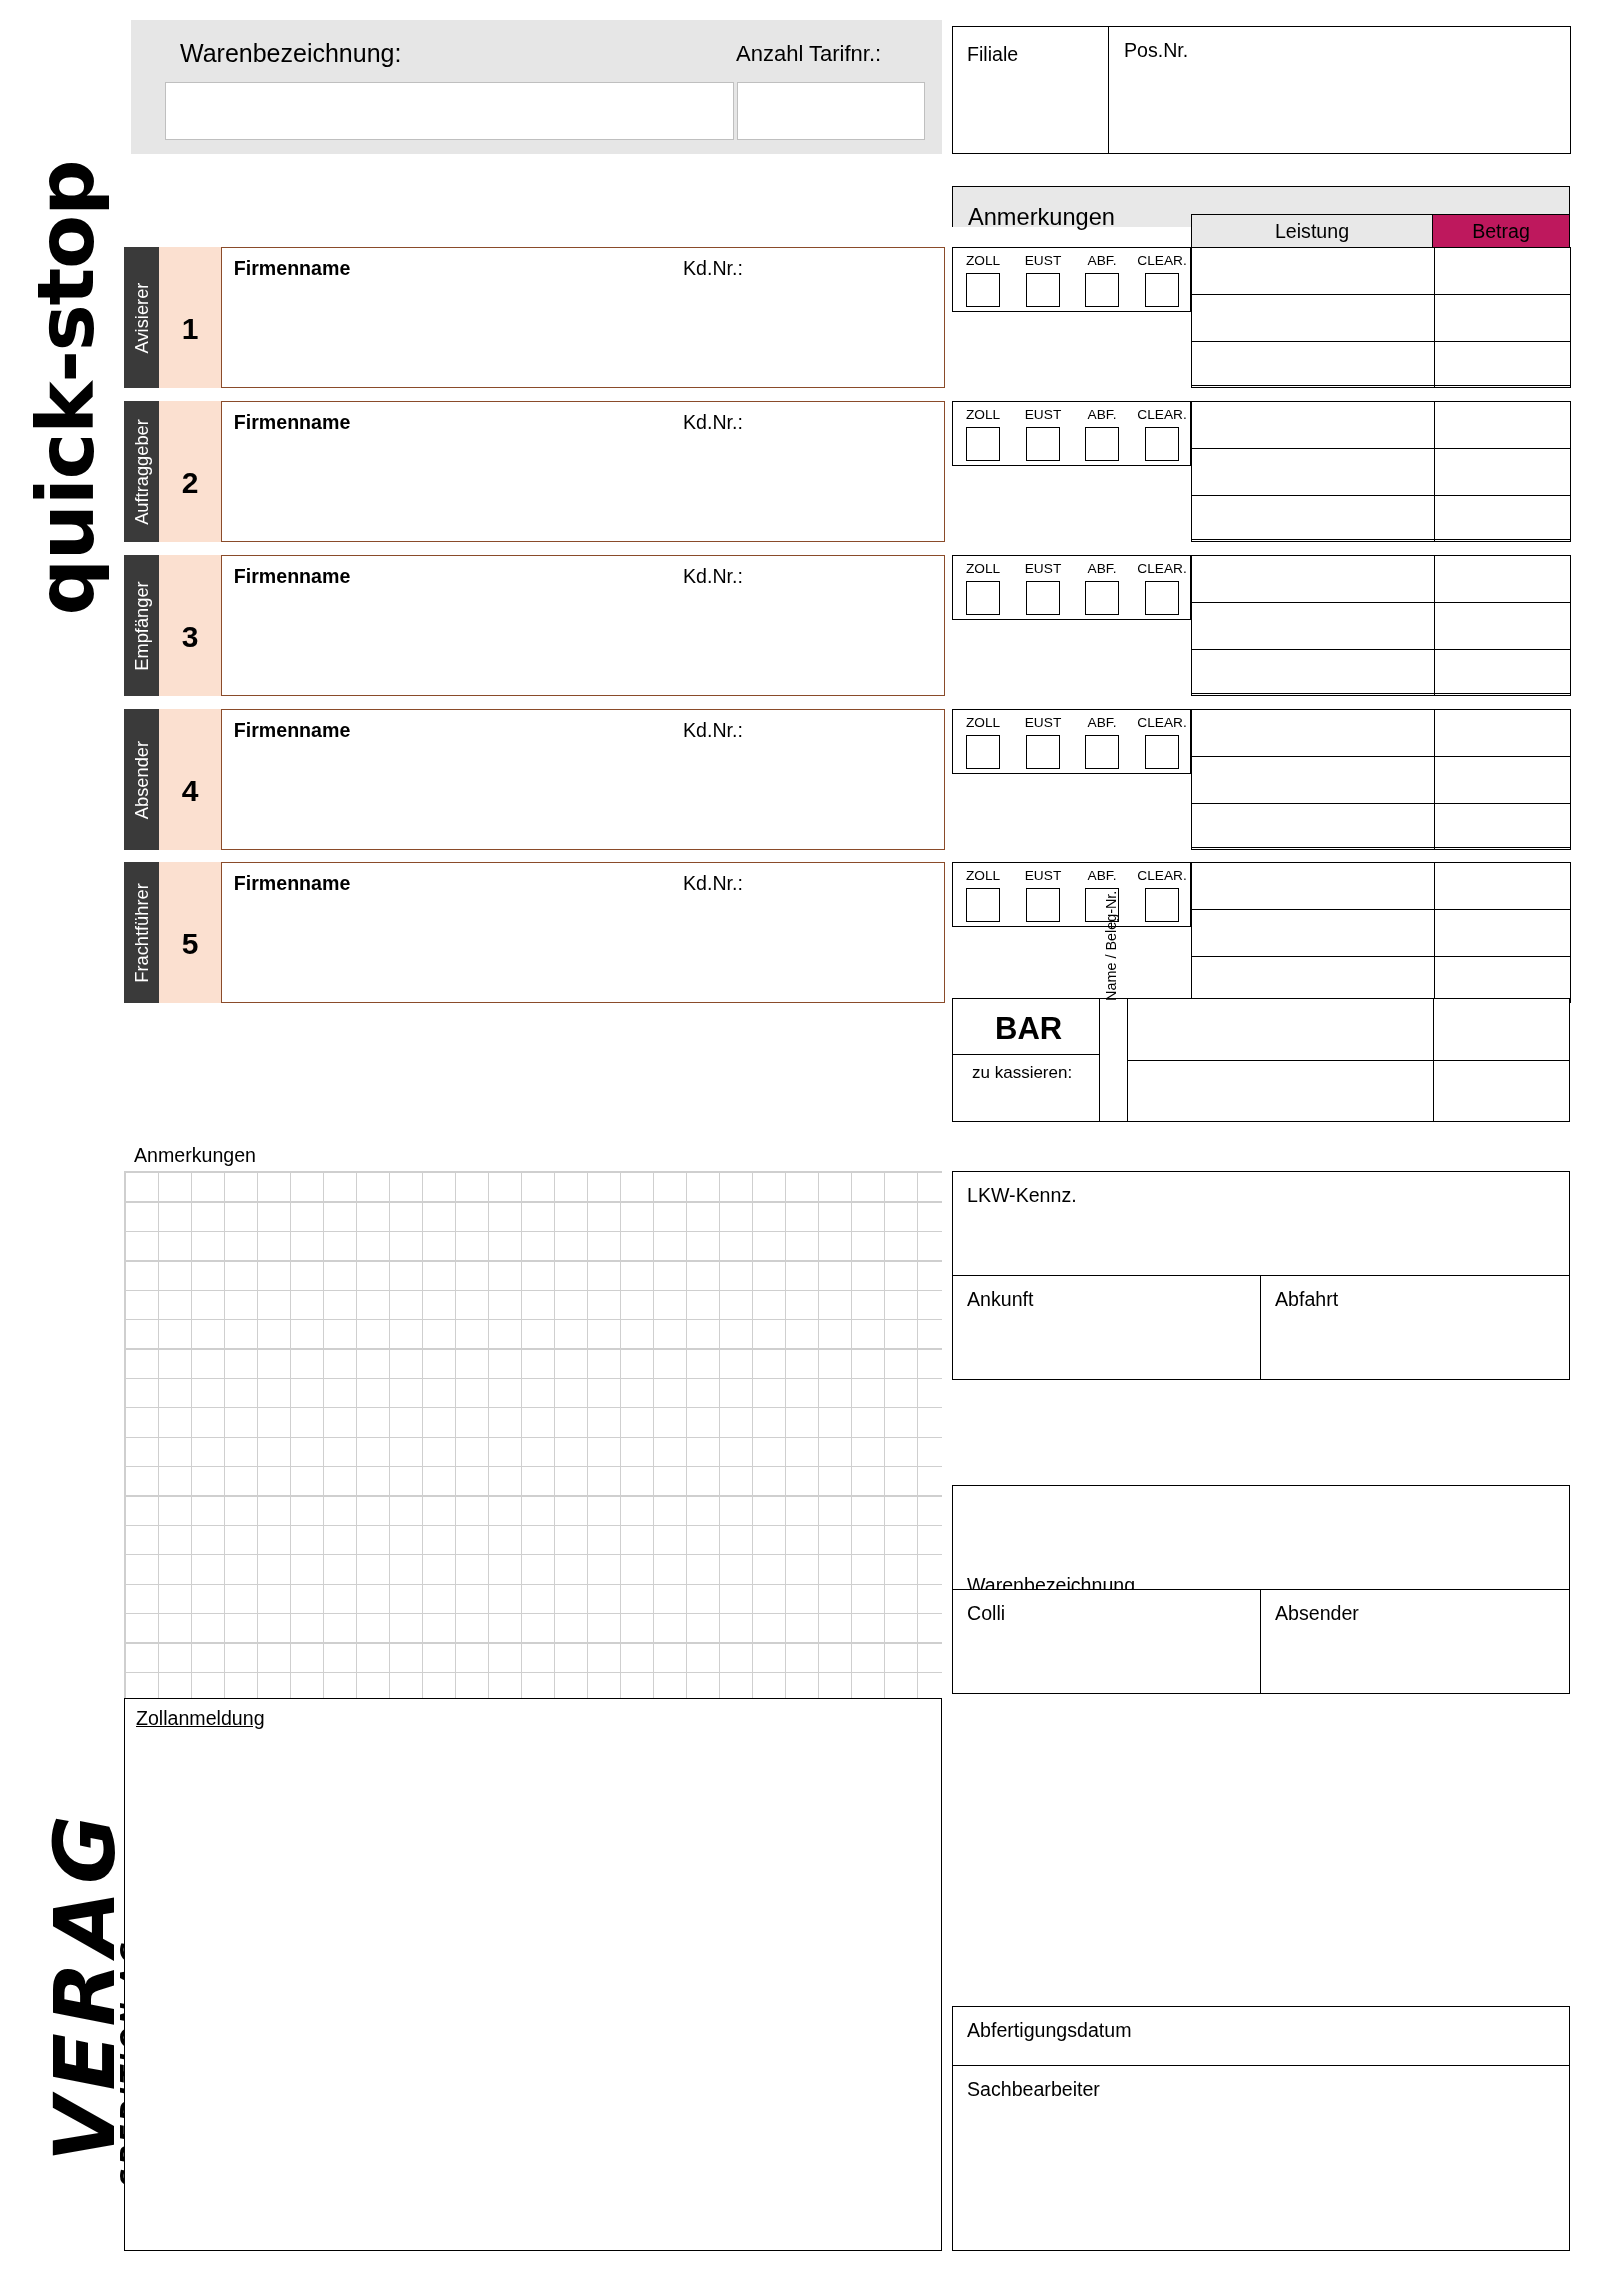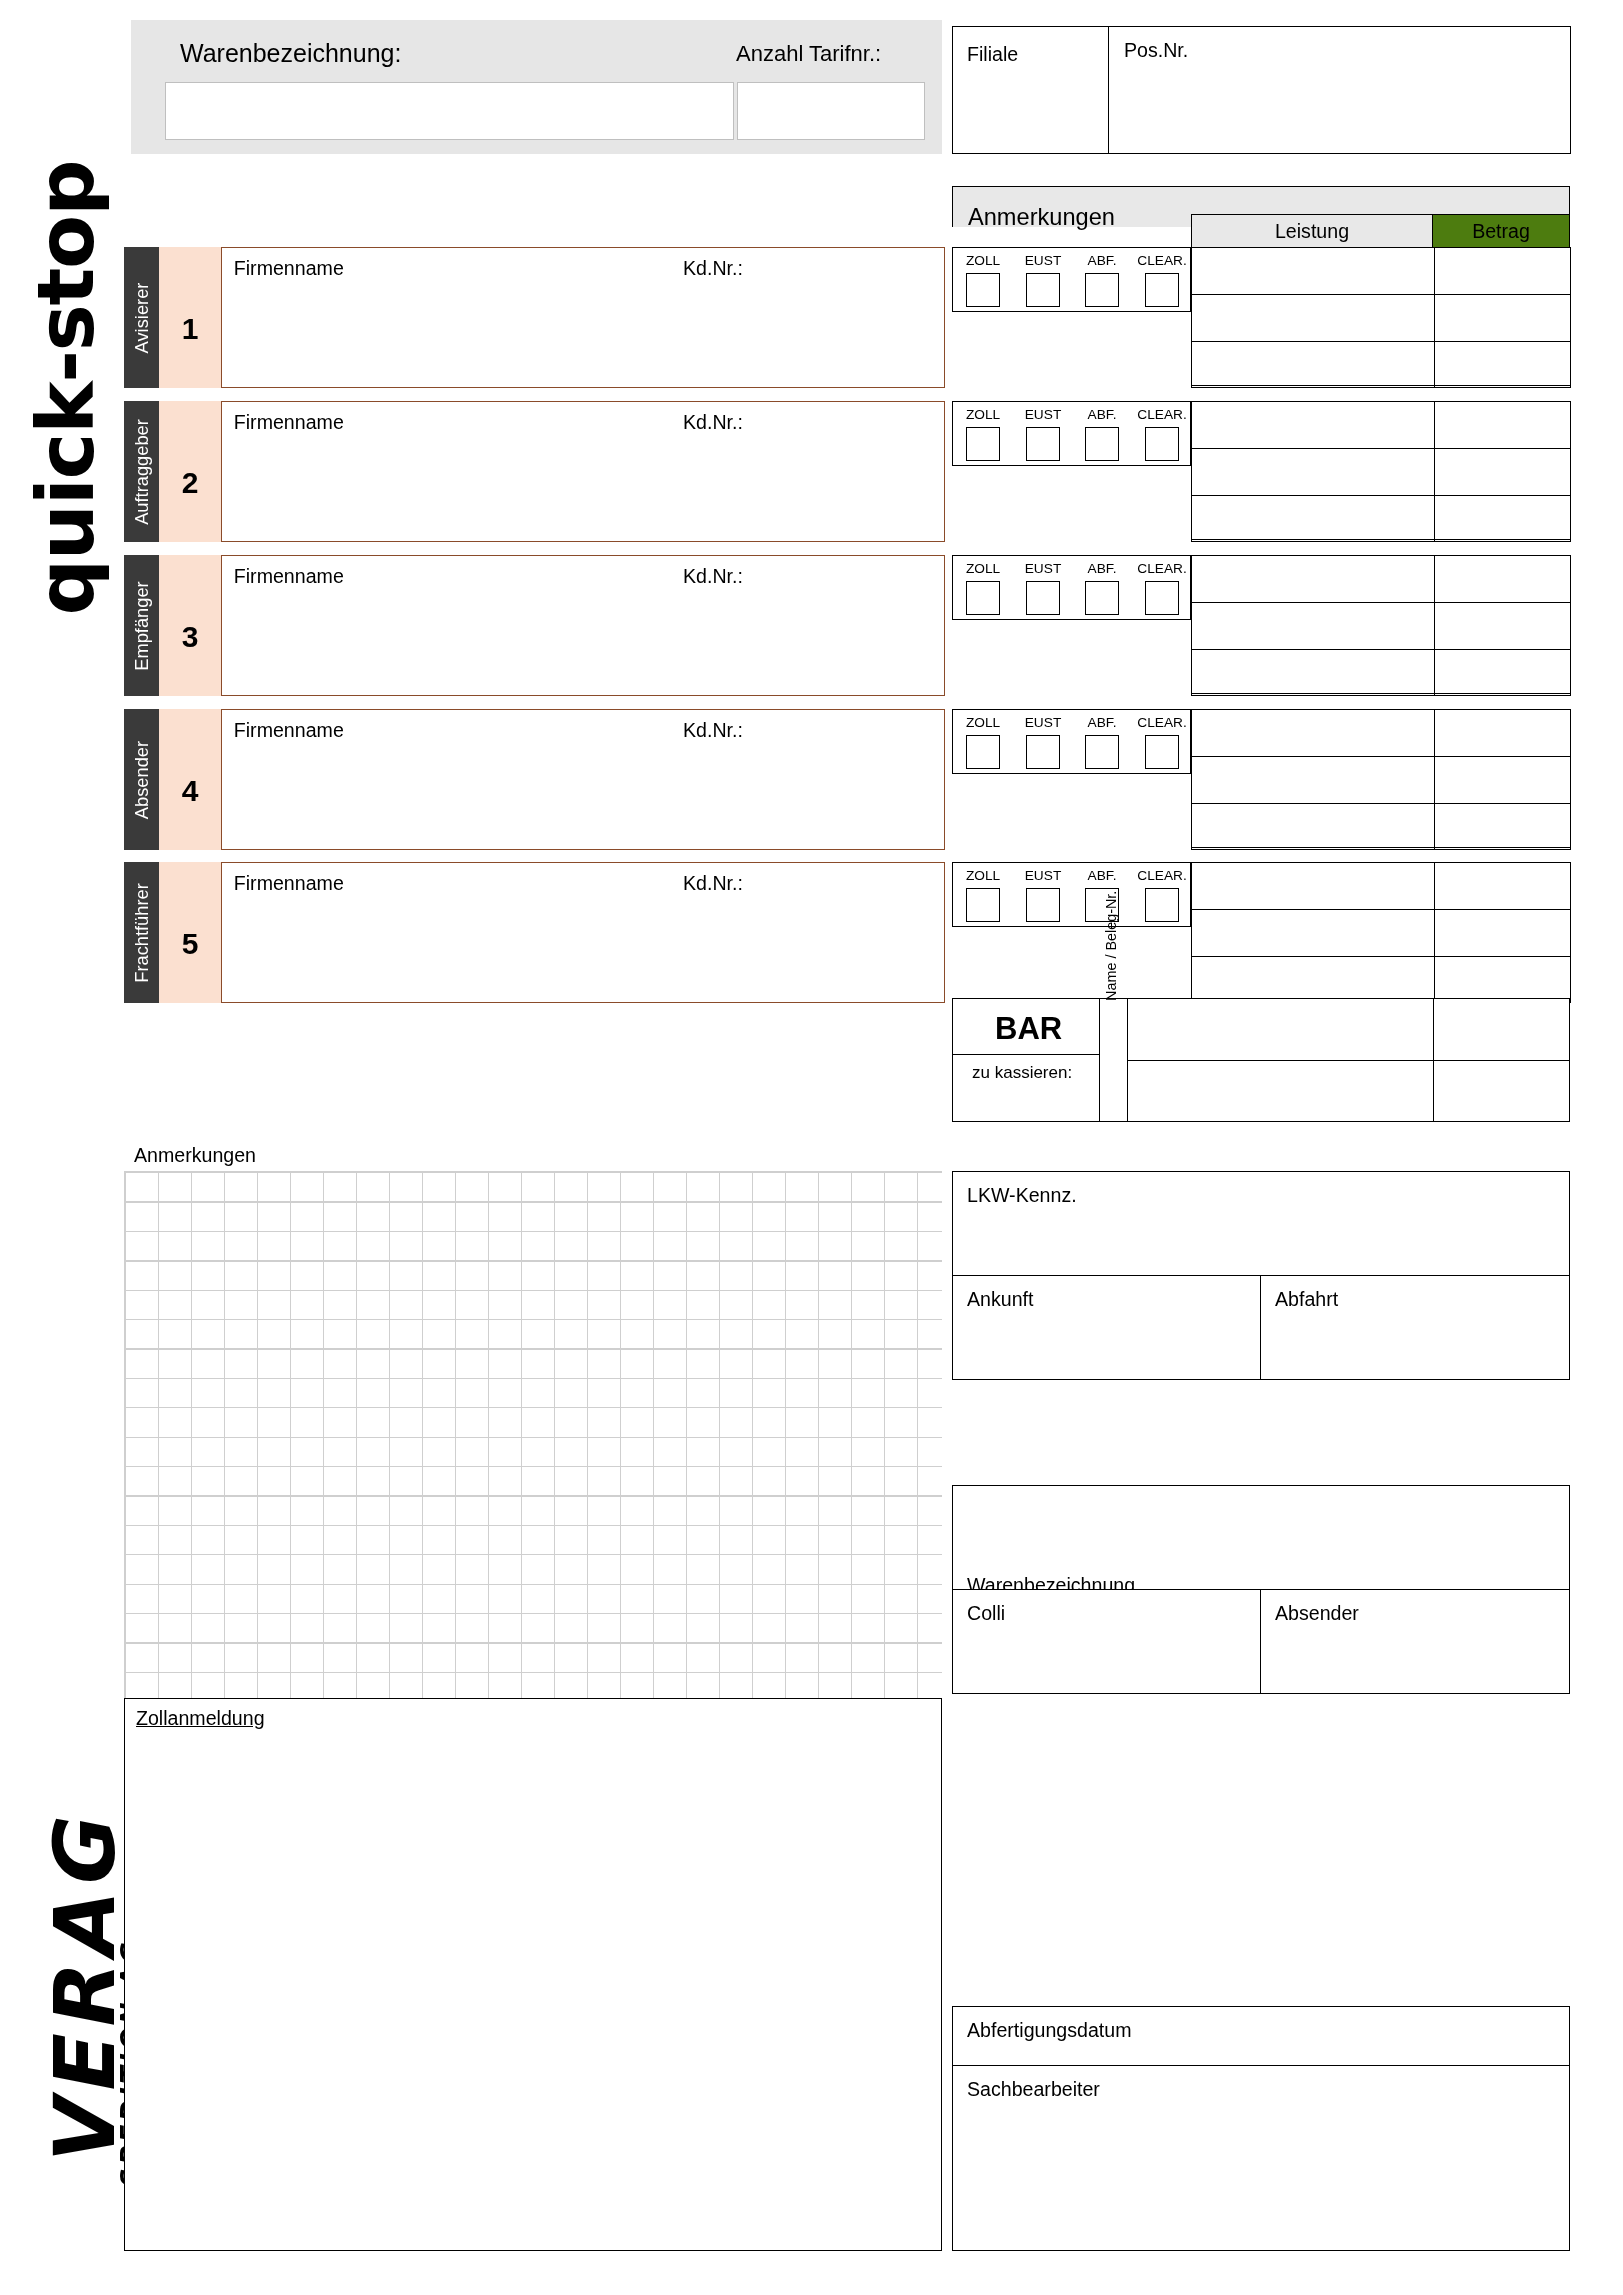--- a/index.html
+++ b/index.html
@@ -175,21 +175,21 @@
     left: 98px;
     top: 0;
     right: 0;
     height: 100%;
     box-sizing: border-box;
     border: 1.3px solid #8a4b2a;
     border-left: none;
     background: #fff;
   }
   .party-body .fn {
-    position: absolute; left: 11.8px; top: 9.2px; font-size: 19.6px;
+    position: absolute; left: 11.8px; top: 9.2px; font-size: 19.6px; font-weight: bold;
   }
   .party-body .kd {
     position: absolute; left: 461px; top: 9.2px; font-size: 19.6px;
   }
 
   
   .cbgroup {
     position: absolute;
     box-sizing: border-box;
     border: 1.3px solid #000;
@@ -249,21 +249,21 @@
   }
   #betrag-head {
     position: absolute;
     left: 1433px;
     top: 214px;
     width: 137px;
     height: 34px;
     box-sizing: border-box;
     border: 1.3px solid #000;
     border-left: none;
-    background: #4d7c0f;
+    background: #be185d;
   }
   .headtxt {
     position: absolute;
     left: 50%;
     top: 50%;
     transform: translate(-50%,-50%);
     font-size: 19.6px;
   }
 
   .amount-grid {

